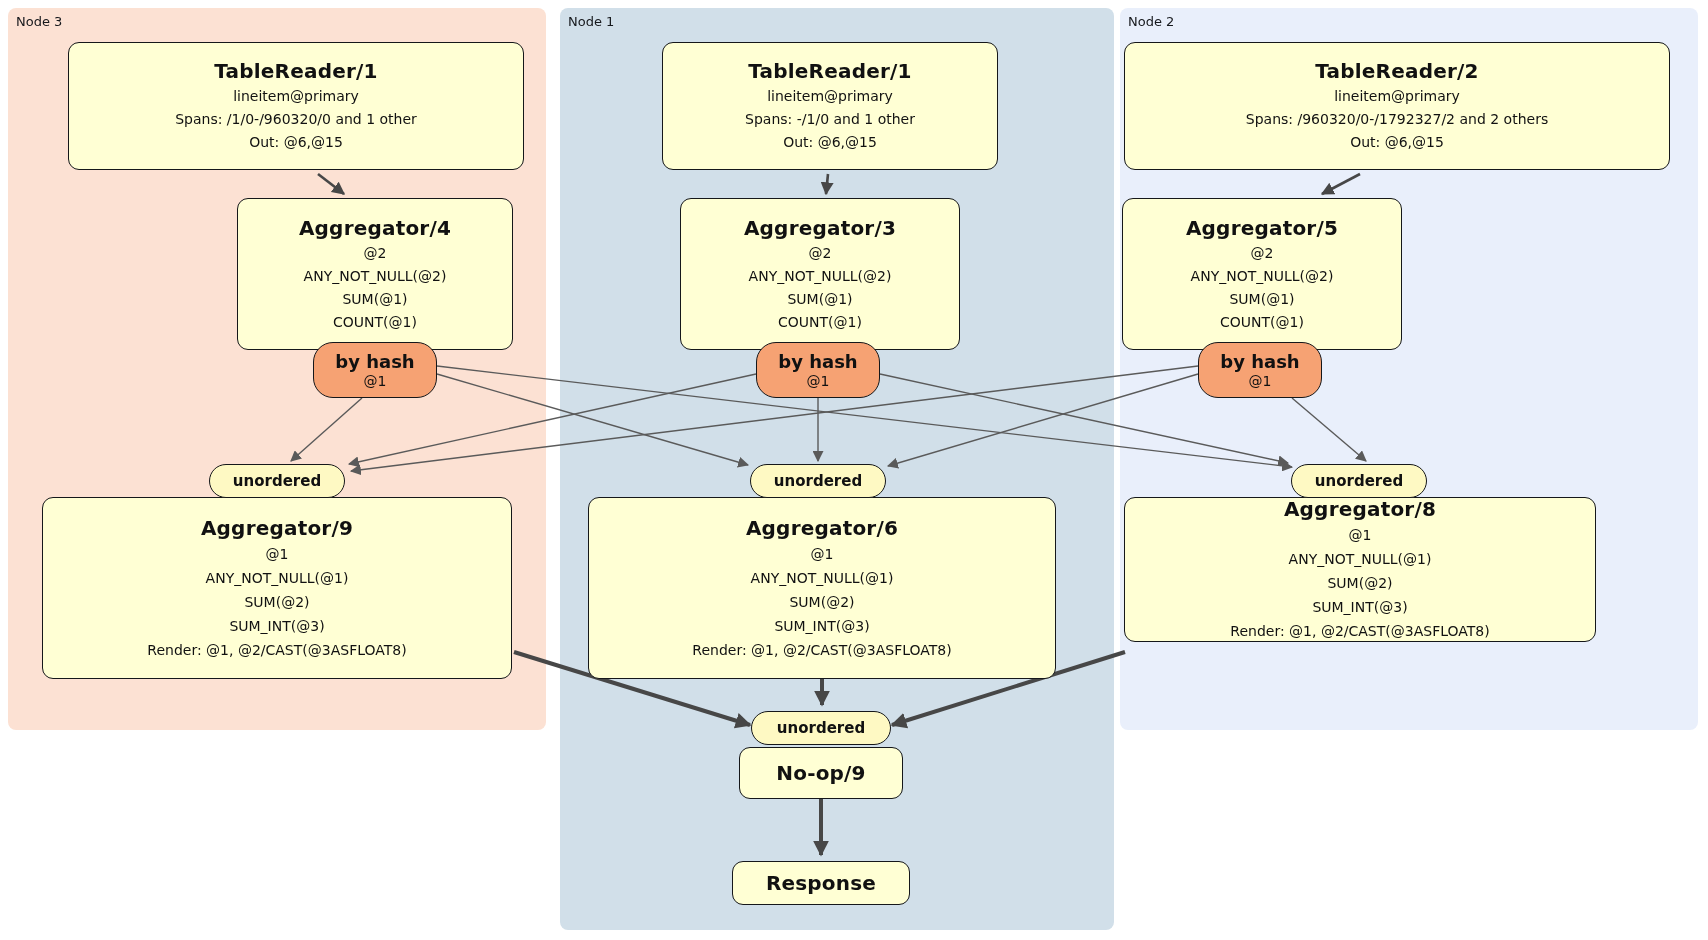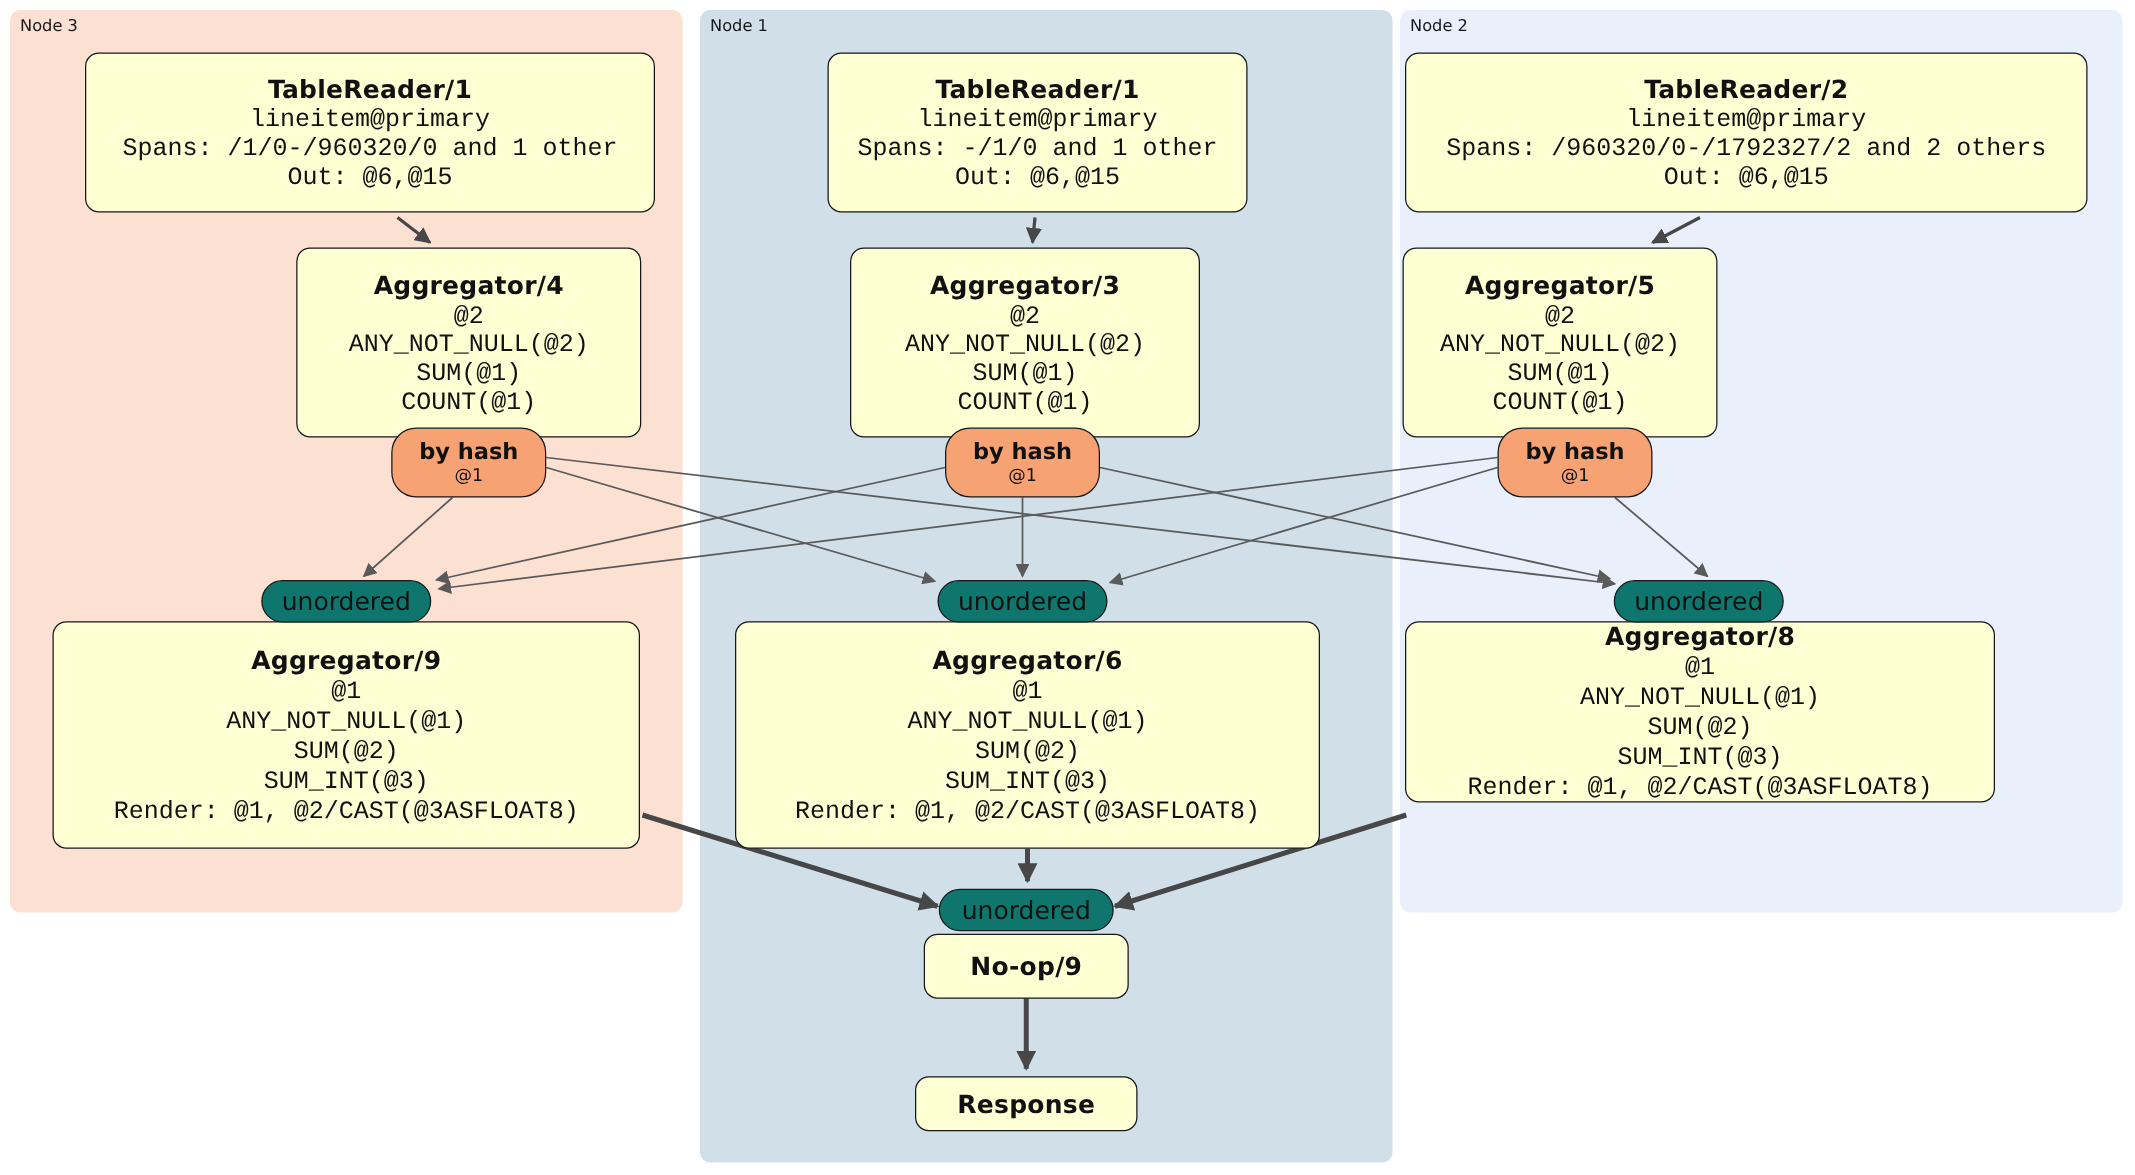--- a/index.html
+++ b/index.html
@@ -12,33 +12,33 @@
   .panel-node1{left:560px;top:8px;width:554px;height:922px;background:#d1dfe9;}
   .panel-node2{left:1120px;top:8px;width:578px;height:722px;background:#e9effb;}
   .panel-label{position:absolute;left:8px;top:6px;font-size:13px;color:#16181c;}
   .edges{position:absolute;left:0;top:0;z-index:1;}
   .pbox{
     position:absolute;z-index:2;background:#ffffd4;border:1.6px solid #15171a;
     border-radius:11px;display:flex;flex-direction:column;justify-content:center;
     align-items:center;text-align:center;box-sizing:border-box;padding:2px 8px;
   }
   .pbox-title{font-size:20px;font-weight:700;line-height:27px;letter-spacing:.2px;}
-  .pbox-line{font-size:20px;line-height:23px;white-space:nowrap;font-family:Liberation Mono, monospace;}
+  .pbox-line{font-size:14px;line-height:23px;white-space:nowrap;}
   .r3 .pbox-line{line-height:24px;}
   .router{
     position:absolute;z-index:3;background:#f6a273;border:1.6px solid #15171a;
     border-radius:20px;display:flex;flex-direction:column;justify-content:center;
     align-items:center;box-sizing:border-box;
   }
   .router-label{font-size:18px;font-weight:700;line-height:22px;}
   .router-sub{font-size:14px;line-height:16px;}
   .sync{
-    position:absolute;z-index:3;background:#0f766e;border:1.6px solid #15171a;
+    position:absolute;z-index:3;background:#fef9c3;border:1.6px solid #15171a;
     border-radius:17px;display:flex;justify-content:center;align-items:center;
-    font-size:20px;font-weight:400;box-sizing:border-box;
+    font-size:15px;font-weight:700;box-sizing:border-box;
   }
 </style>
 </head>
 <body>
 
 <div class="canvas">
 
   <div class="panel panel-node3">
     <span class="panel-label">Node 3</span>
   </div>
@@ -109,21 +109,21 @@
     <div class="pbox-line">SUM(@1)</div>
     <div class="pbox-line">COUNT(@1)</div>
   </div>
   <div class="pbox" style="left:680px;top:198px;width:280px;height:152px;">
     <div class="pbox-title">Aggregator/3</div>
     <div class="pbox-line">@2</div>
     <div class="pbox-line">ANY_NOT_NULL(@2)</div>
     <div class="pbox-line">SUM(@1)</div>
     <div class="pbox-line">COUNT(@1)</div>
   </div>
-  <div class="pbox" style="left:1122px;top:198px;width:252px;height:152px;">
+  <div class="pbox" style="left:1122px;top:198px;width:280px;height:152px;">
     <div class="pbox-title">Aggregator/5</div>
     <div class="pbox-line">@2</div>
     <div class="pbox-line">ANY_NOT_NULL(@2)</div>
     <div class="pbox-line">SUM(@1)</div>
     <div class="pbox-line">COUNT(@1)</div>
   </div>
 
   <div class="router" style="left:313px;top:342px;width:124px;height:56px;">
     <div class="router-label">by hash</div>
     <div class="router-sub">@1</div>

